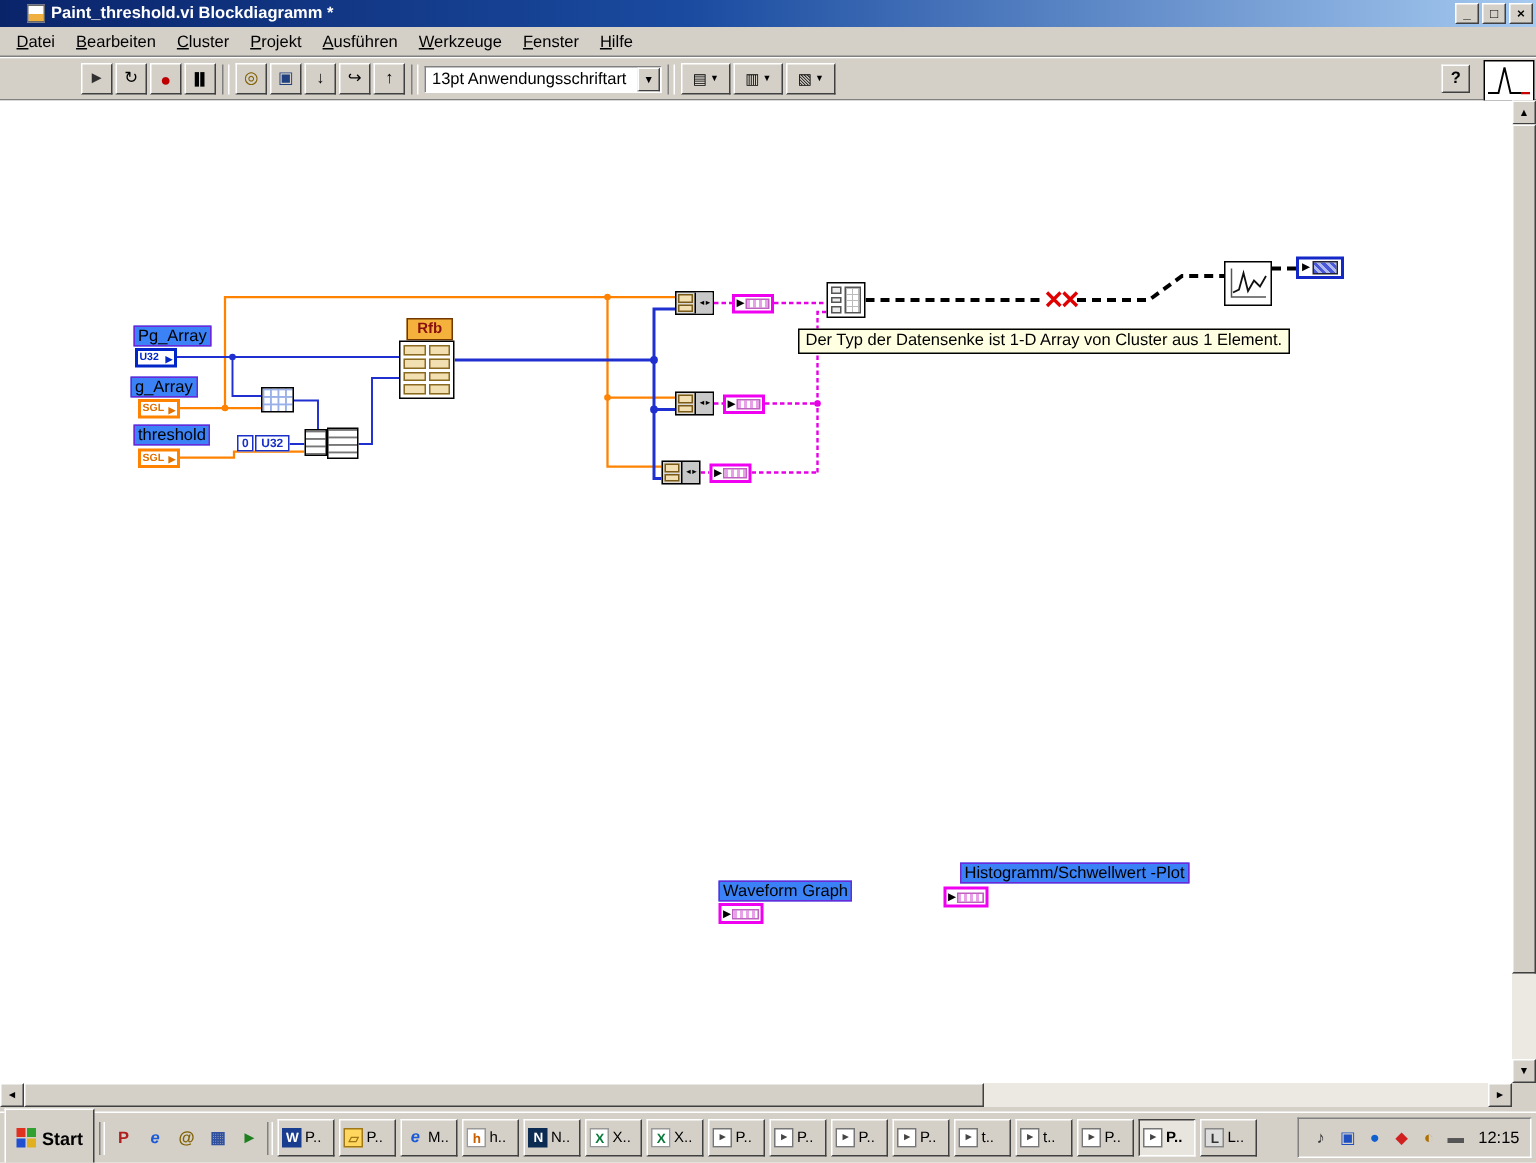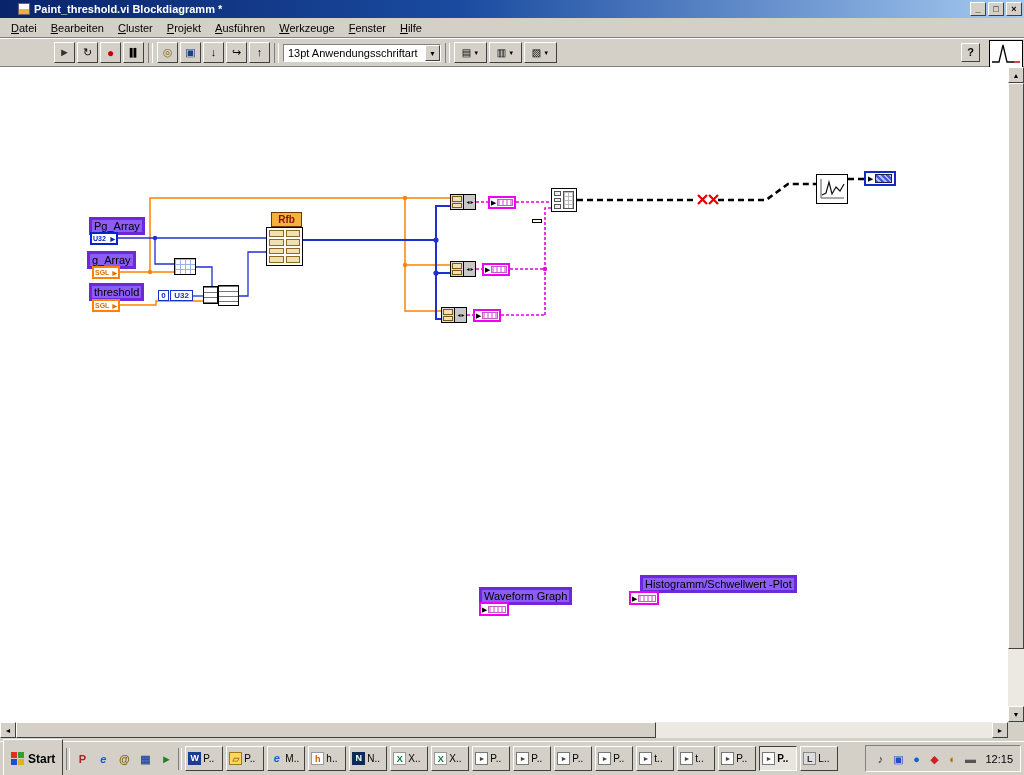--- a/index.html
+++ b/index.html
@@ -48,21 +48,21 @@
   .canvas { position:absolute; left:0; top:67px; width:1008px; height:655px; background:#fff; z-index:0; }
   .wires { position:absolute; left:0; top:0; width:1024px; height:741px; z-index:2; pointer-events:none; }
   .vscroll { position:absolute; left:1008px; top:67px; width:16px; height:655px; background:#ece9e2; }
   .hscroll { position:absolute; left:0; top:722px; width:1008px; height:16px; background:#ece9e2; }
   .sarrow { position:absolute; width:16px; height:16px; font-size:7px; line-height:15px; text-align:center; }
   .vthumb { position:absolute; left:0; top:16px; width:16px; height:566px; }
   .hthumb { position:absolute; left:16px; top:0; width:640px; height:16px; }
   .corner { position:absolute; left:1008px; top:722px; width:16px; height:16px; background:#d4d0c8; }
 
   
-  .flabel { position:absolute; background:#8b5cf6; border:3px solid #6d28d9; padding:0 2px; line-height:12px;
+  .flabel { position:absolute; background:#3b82f6; border:1px solid #6d28d9; padding:0 2px; line-height:12px;
     white-space:nowrap; z-index:3; }
   .term { position:absolute; width:28px; height:13px; background:#fff; display:flex; align-items:center;
     justify-content:space-between; padding:0 1px; font-weight:bold; font-size:7px; z-index:3; }
   .t-blue { border:2px solid #0026c8; color:#0026c8; }
   .t-orange { border:2px solid #ff8200; color:#e07000; }
   .ta { font-size:6px; }
   .node { position:absolute; border:1px solid #000; background:#fff; z-index:3; }
   .gridblue { background-image:linear-gradient(#9ab0e8 1px,transparent 1px),linear-gradient(90deg,#9ab0e8 1px,transparent 1px); background-size:5px 5px; }
   .rows { background-image:linear-gradient(#777 1px,transparent 1px); background-size:100% 5px; }
   .bconst { position:absolute; border:1px solid #1a30c8; color:#1a30c8; background:#fff;
@@ -317,20 +317,21 @@
     <polyline points="4,4 4,23 27,23" stroke="#555" stroke-width="1" fill="none"></polyline>
     <polyline points="5,20 9,18 12,7 15,19 19,12 23,16 27,9" stroke="#111" stroke-width="1.2" fill="none"></polyline>
   </svg>
 </div>
 <div class="bluebox" style="left:864px;top:171px">
   <span class="pa">▶</span>
   <span class="bh"></span>
 </div>
 
 <div class="tip" style="left:532px;top:219px">
+  <div>Der Typ der Datensenke ist 1-D Array von Cluster aus 1 Element.</div>
 </div>
 
 <div class="flabel" style="left:479px;top:587px">Waveform Graph</div>
 <div class="pinknode" style="left:479px;top:602px;width:30px;height:14px">
   <span class="pa">▶</span>
     <span class="ph"></span>
 </div>
 <div class="flabel" style="left:640px;top:575px">Histogramm/Schwellwert -Plot</div>
 <div class="pinknode" style="left:629px;top:591px;width:30px;height:14px">
   <span class="pa">▶</span>

